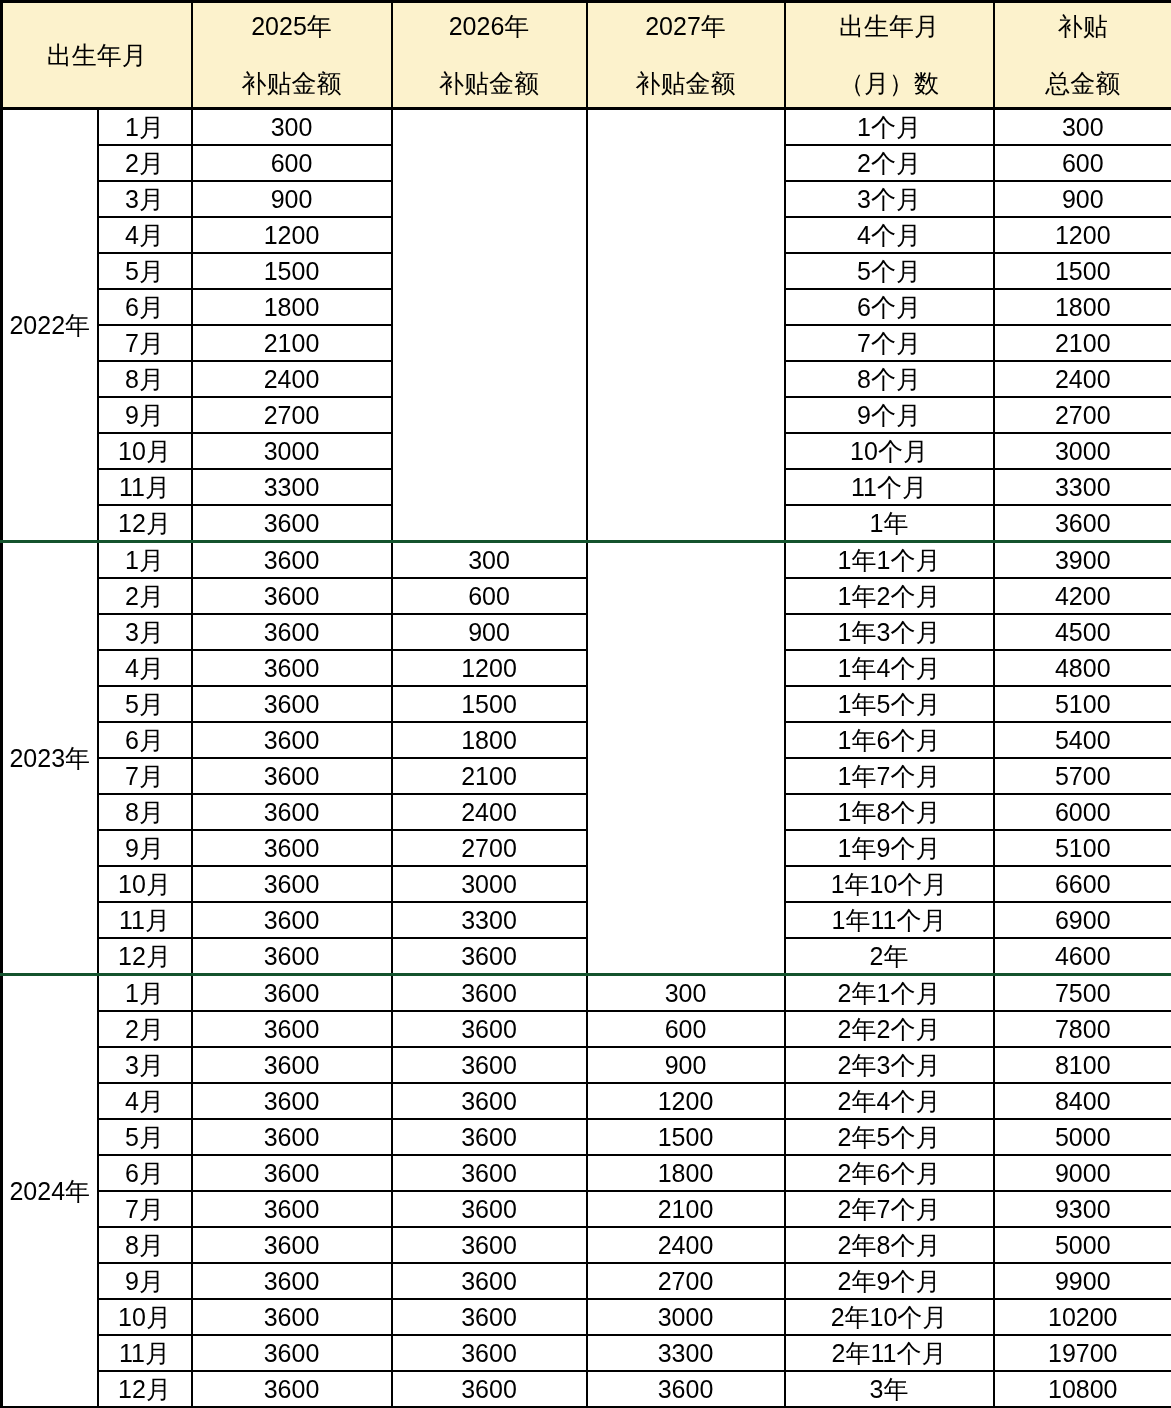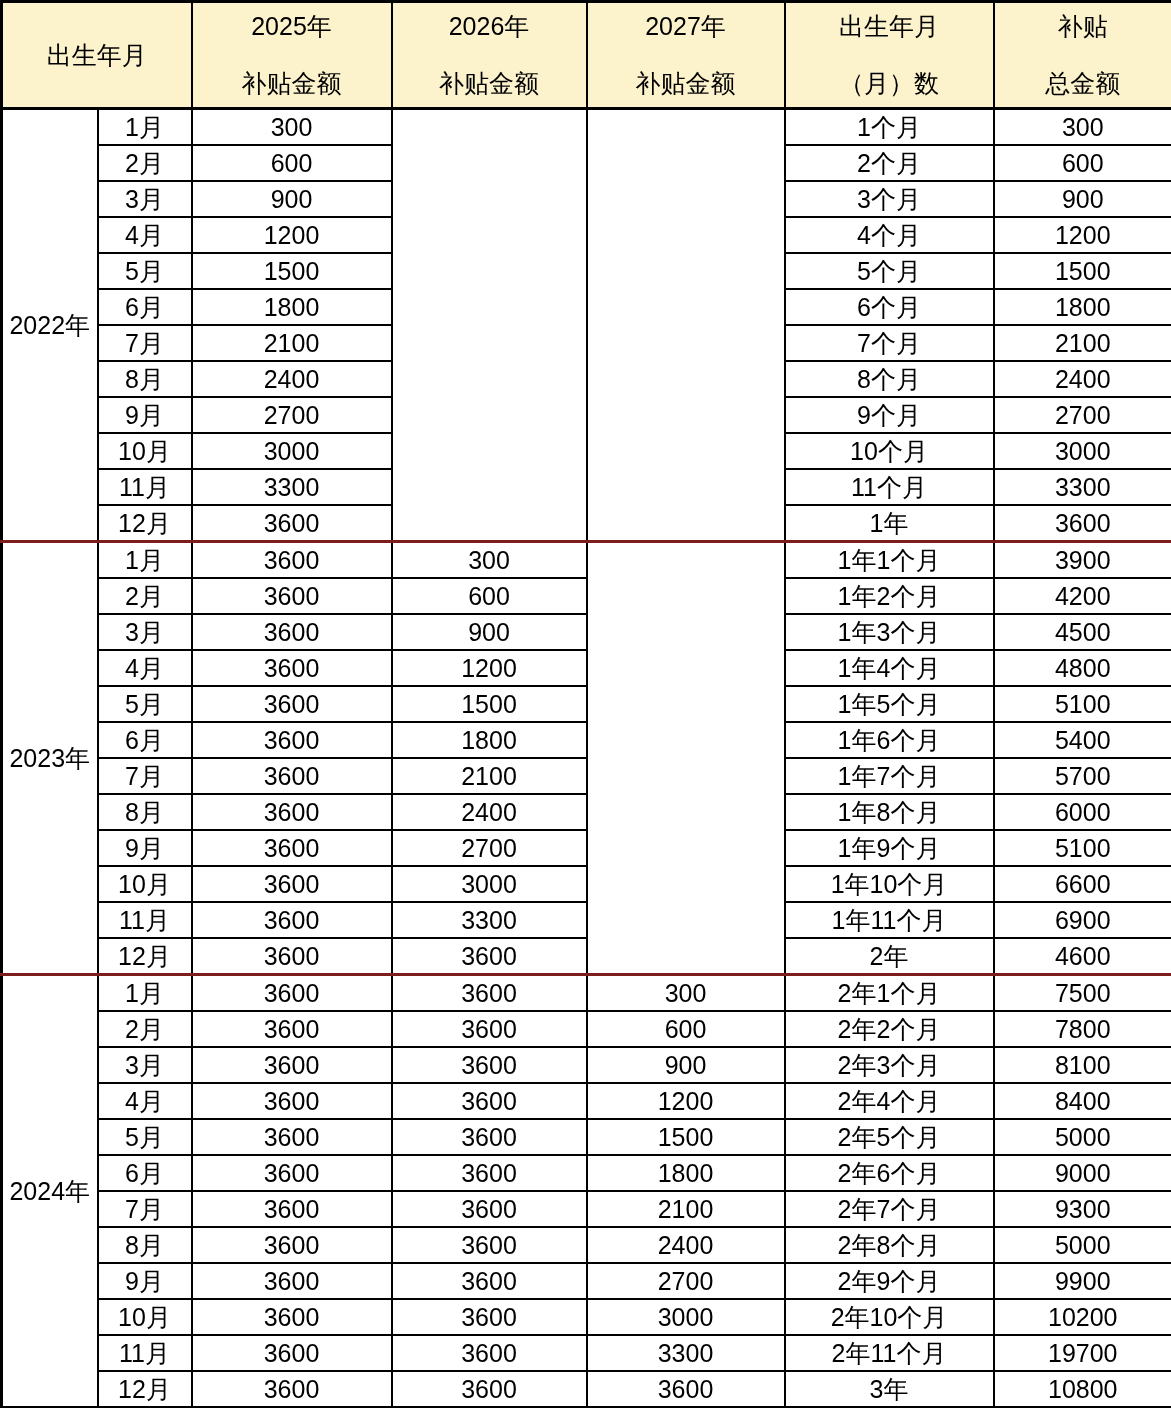--- a/index.html
+++ b/index.html
@@ -32,21 +32,21 @@
   table.subsidy thead th {
     background: #FCF2CC;
     height: 104px;
     border-bottom: 3px solid #000000;
   }
   table.subsidy tbody td {
     height: 34px;
     background: #ffffff;
   }
   tr.section-start td {
-    border-top: 3px solid #7f1d1d;
+    border-top: 3px solid #14532d;
   }
   .h-stack {
     display: flex;
     flex-direction: column;
     align-items: center;
     justify-content: center;
     gap: 32px;
     line-height: 1;
   }
   .h-single {

